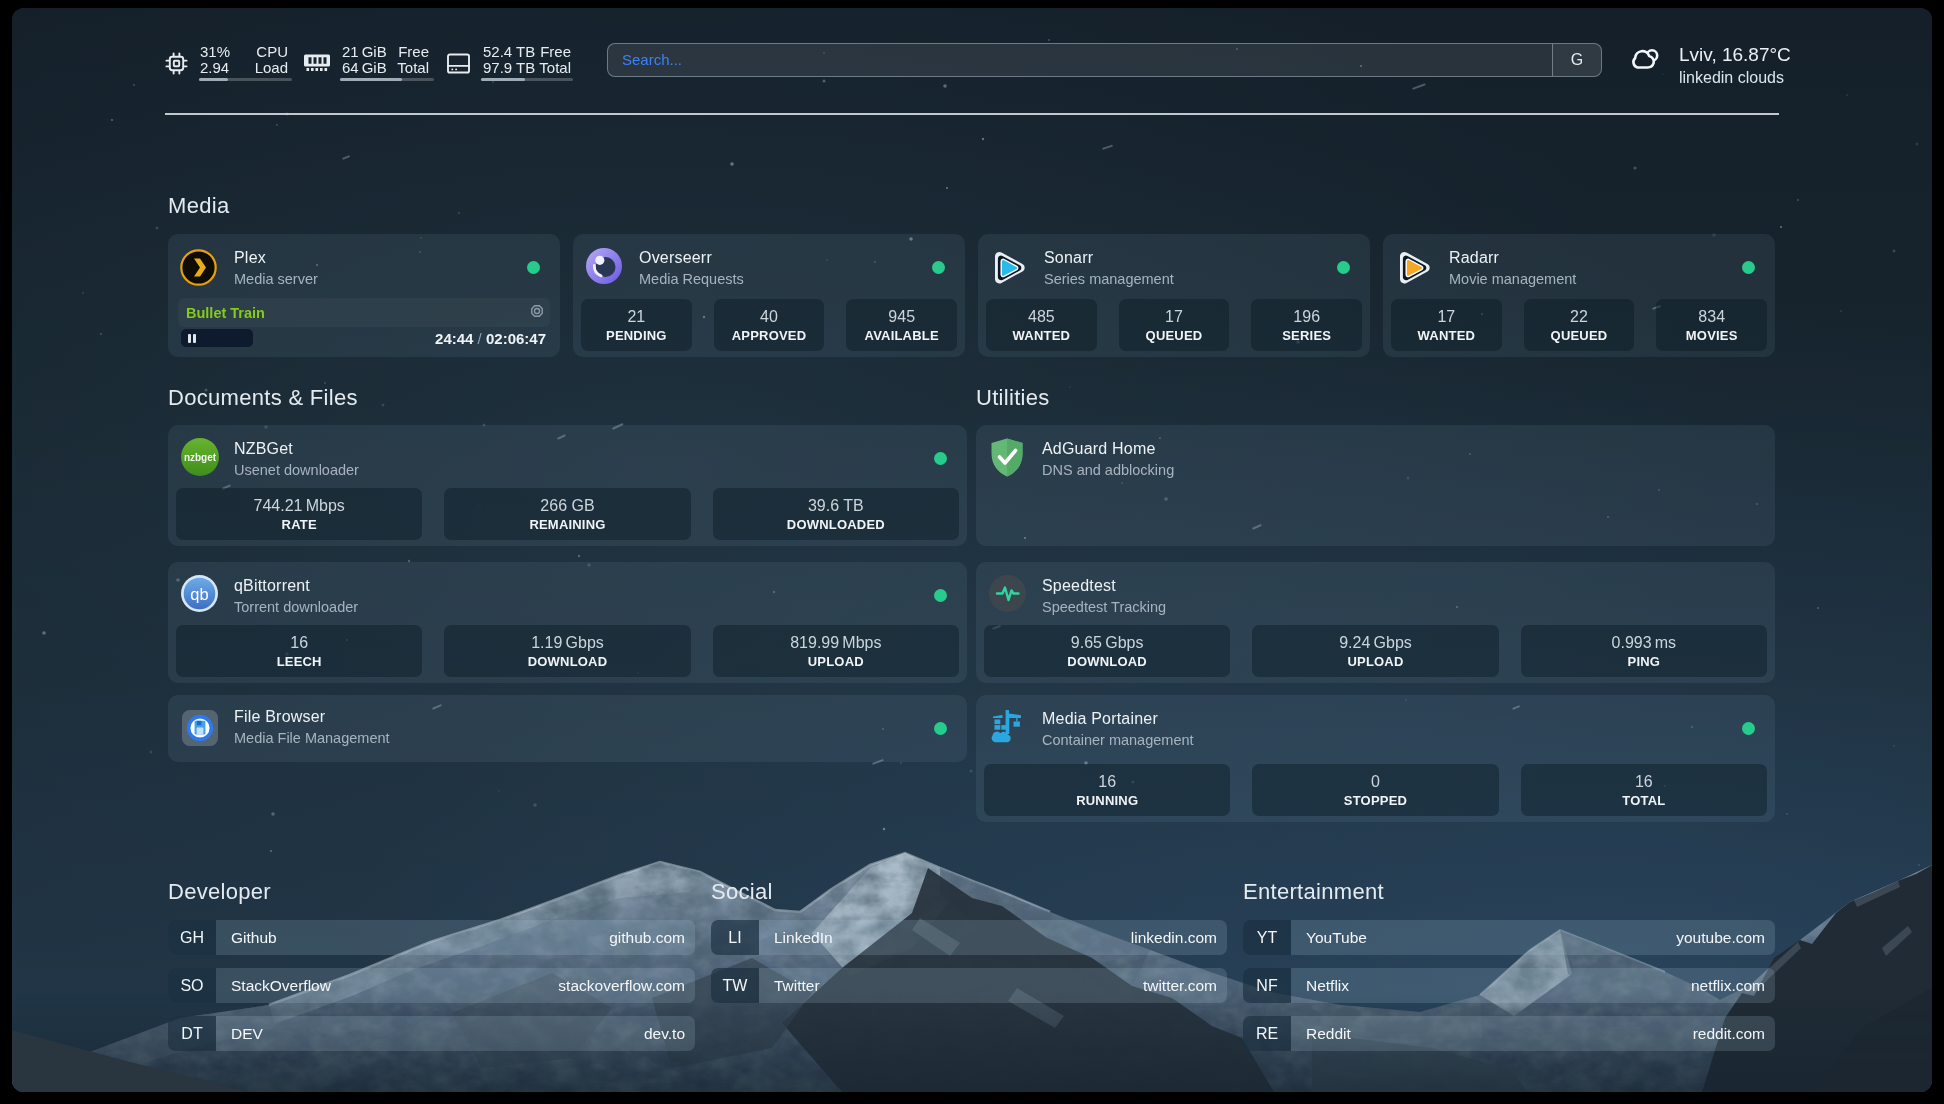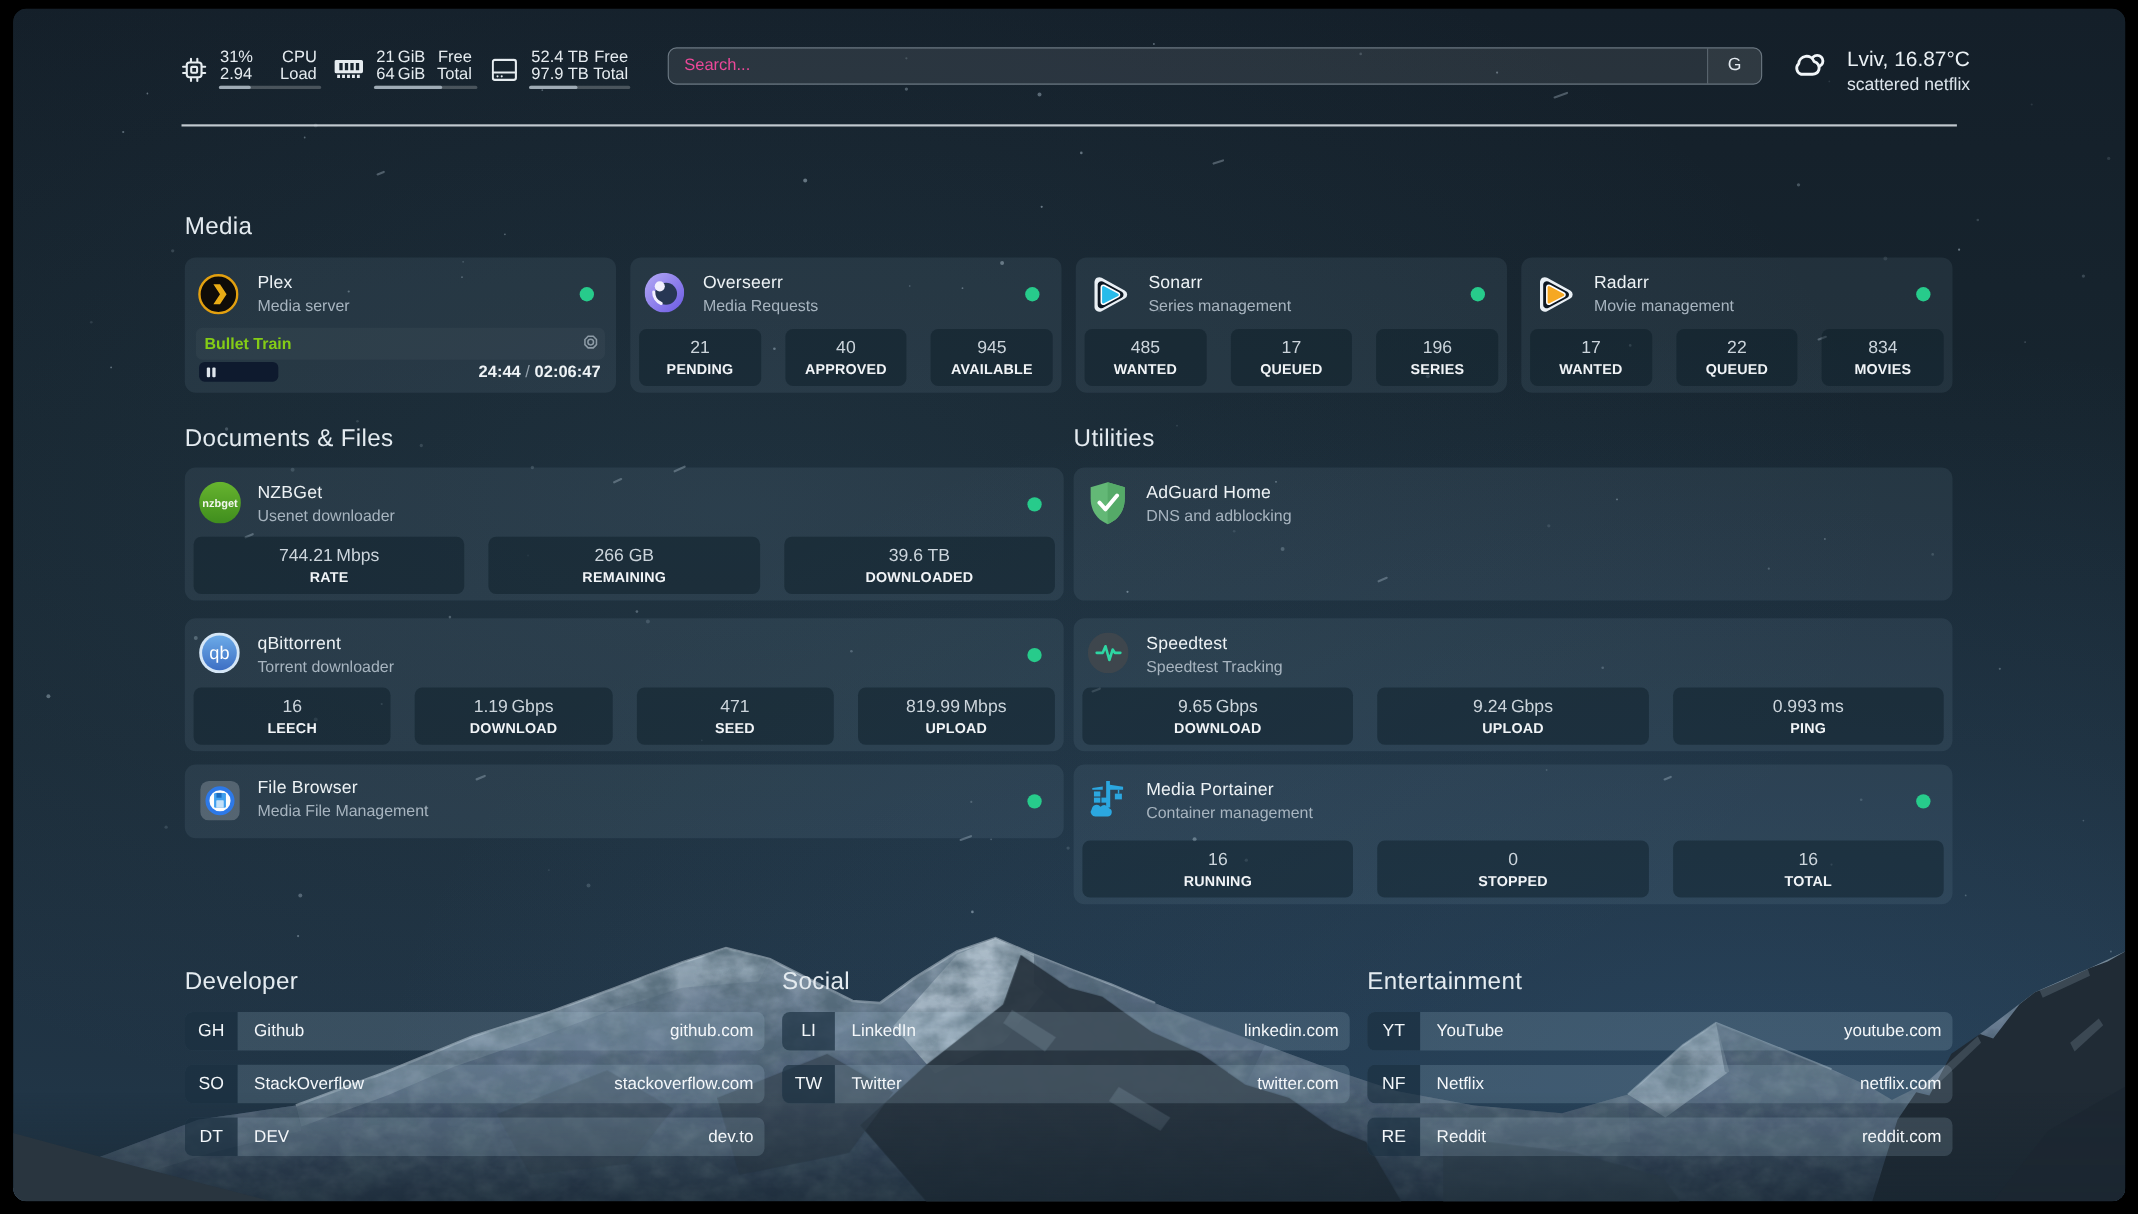--- a/index.html
+++ b/index.html
@@ -252,29 +252,29 @@
   <path d="M1 13.5h22"></path>
       <path d="M5.5 17.2h0.01M9.5 17.2h0.01"></path>
 </svg>
 <div class="tv" style="left:471px;top:36px">52.4 TB<br>97.9 TB</div>
 <div class="tl" style="right:1361px;top:36px">Free<br>Total</div>
 <div class="bar" style="left:469px;top:70px;width:92px">
       <div class="fill" style="width:48%"></div>
     </div>
 
 <div class="abs" style="left:595px;top:35px;width:995px;height:34px;border:1px solid rgba(205,220,232,0.42);border-radius:8px;background:rgba(255,255,255,0.085)">
-  <div class="abs" style="left:14px;top:0;line-height:32px;font-size:15px;color:#ec4899">Search...</div>
+  <div class="abs" style="left:14px;top:0;line-height:32px;font-size:15px;color:#3b82f6">Search...</div>
   <div class="abs" style="right:0;top:0;bottom:0;width:49px;border-left:1px solid rgba(205,220,232,0.42);background:rgba(255,255,255,0.035);border-radius:0 7px 7px 0;text-align:center;line-height:32px;font-size:16px;color:#e2e9ef;font-weight:500">G</div>
 </div>
 
 <svg class="abs" style="left:1615px;top:37px" width="33" height="28" viewBox="0 0 33 28" stroke="#f2f6f9" stroke-width="2.6" stroke-linecap="round" stroke-linejoin="round">
   <circle cx="25" cy="10.5" r="5.2" fill="none"></circle>
   <path fill="#151f29" stroke="#f2f6f9" d="M8.2 13 a7.2 7.2 0 0 1 14 -2 a6 6 0 0 1 4.4 7.2 a6.2 6.2 0 0 1 -5.9 4.3 h-10.2 a5.6 5.6 0 0 1 -2.3 -9.5z"></path>
 </svg>
-<div class="abs" style="left:1667px;top:36px;font-size:19px;line-height:22px;color:#eaf0f4">Lviv, 16.87°C<br><span style="font-size:16px;color:#dde5ec">scattered netflix</span></div>
+<div class="abs" style="left:1667px;top:36px;font-size:19px;line-height:22px;color:#eaf0f4">Lviv, 16.87°C<br><span style="font-size:16px;color:#dde5ec">linkedin clouds</span></div>
 
 <div class="abs" style="left:153px;top:105px;width:1614px;height:2px;background:rgba(236,243,248,0.8)"></div>
 
 <div class="sec-h" style="left:156px;top:185px">Media</div>
 
 <div class="card" style="left:156px;top:226px;width:392px;height:123px">
   <svg class="ic" style="left:12px;top:15px;width:37px;height:37px" viewBox="0 0 37 37">
     <circle cx="18.5" cy="18.5" r="17.2" fill="#0f0c08" stroke="#e3a00f" stroke-width="2.2"></circle>
     <path d="M14 9.5 L20 9.5 L26 18.5 L20 27.5 L14 27.5 L20 18.5 Z" fill="#e9ac15"></path>
   </svg>
@@ -426,24 +426,20 @@
   <div class="stats">
     <div class="st">
           <div class="n">16</div>
           <div class="l">LEECH</div>
         </div>
     <div class="st">
           <div class="n">1.19 Gbps</div>
           <div class="l">DOWNLOAD</div>
         </div>
     <div class="st">
-          <div class="n">471</div>
-          <div class="l">SEED</div>
-        </div>
-    <div class="st">
           <div class="n">819.99 Mbps</div>
           <div class="l">UPLOAD</div>
         </div>
   </div>
 </div>
 
 <div class="card" style="left:156px;top:687px;width:799px;height:67px">
   <svg class="ic" style="left:14px;top:15px" viewBox="0 0 36 36">
     <rect width="36" height="36" rx="8" fill="rgba(235,243,248,0.22)"></rect>
     <circle cx="18" cy="18" r="11.4" fill="#fdfdfd" stroke="#2d79e8" stroke-width="3.6"></circle>

